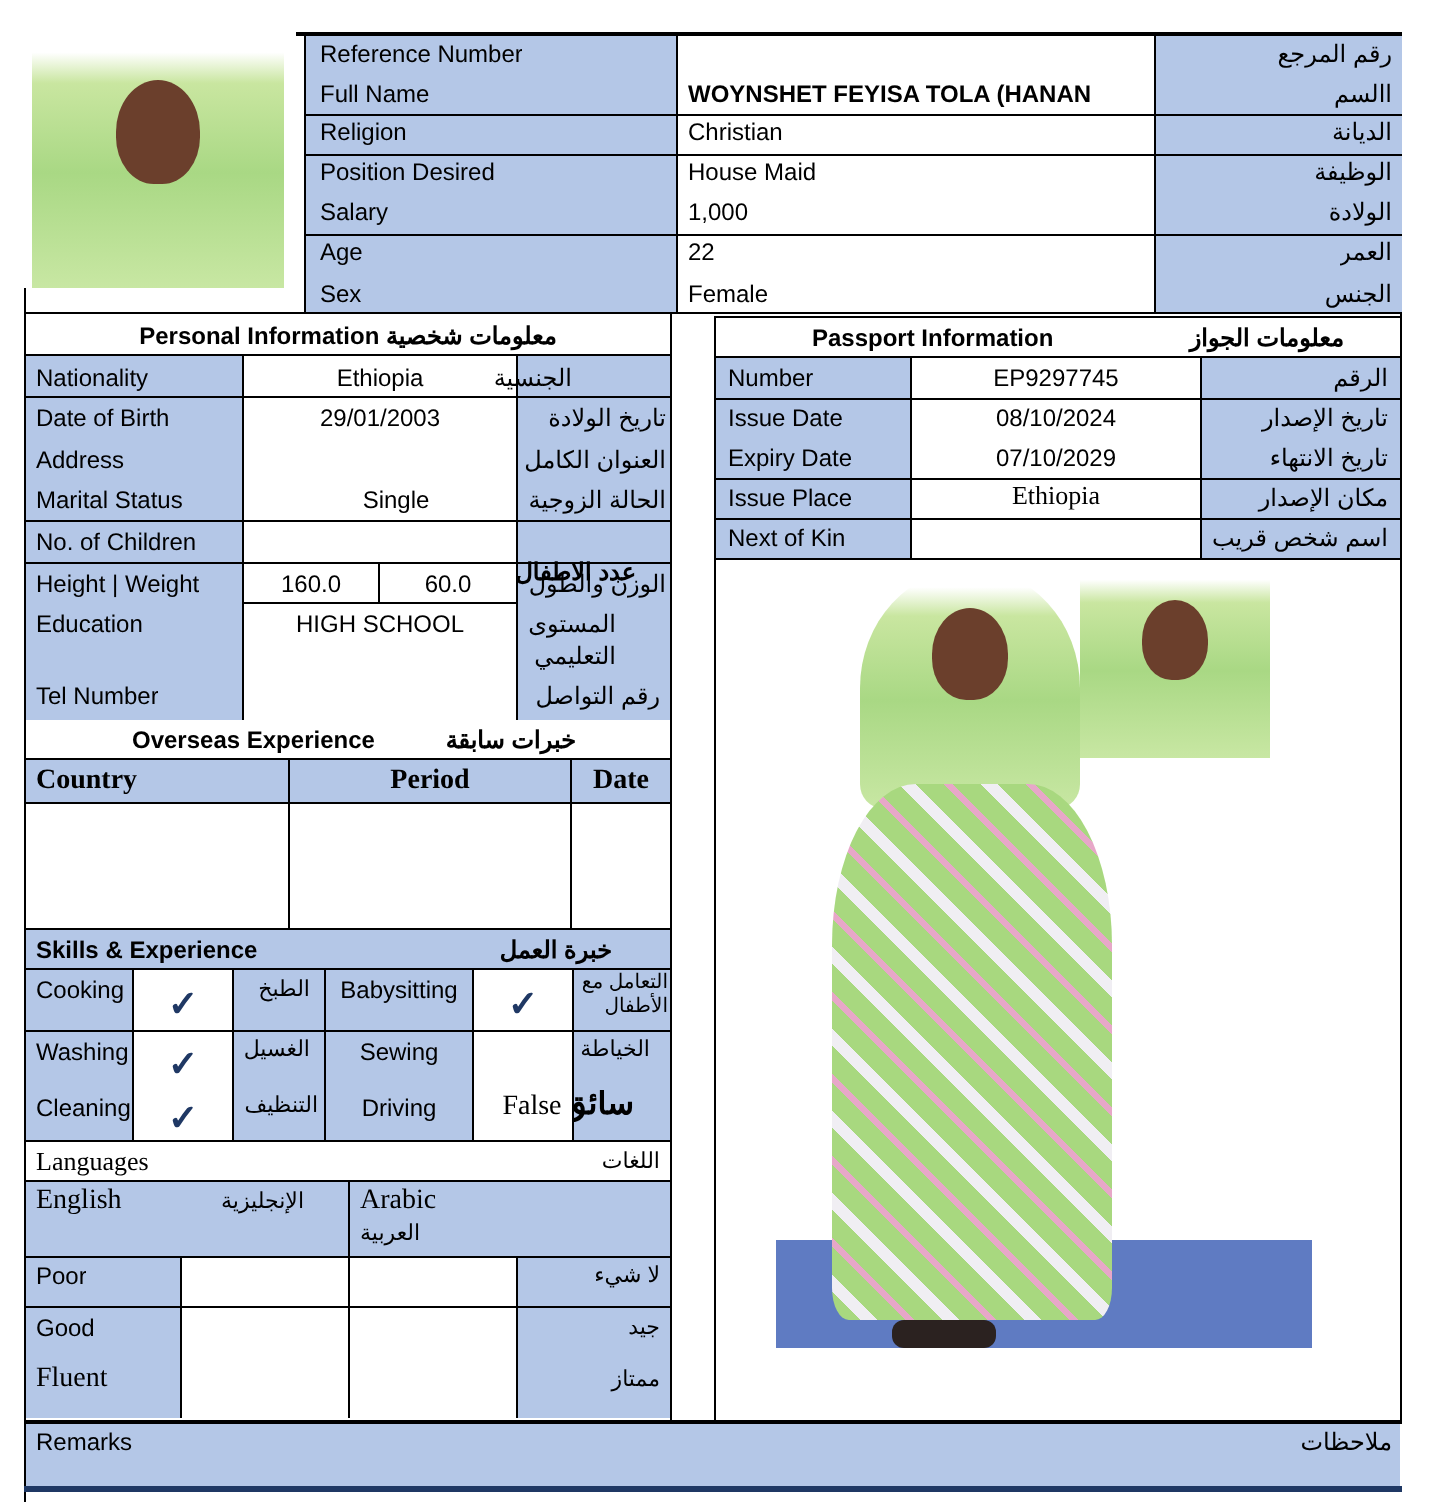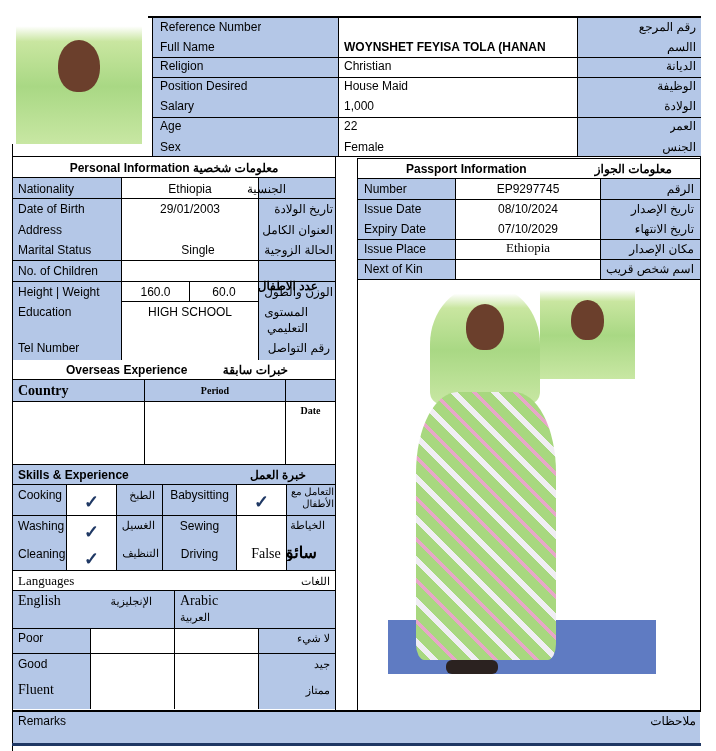--- a/index.html
+++ b/index.html
@@ -124,22 +124,22 @@
 
 <div>
   <div class="cell bold" style="left:66px;top:362px;">Overseas Experience</div>
   <div class="cell bold ar" style="left:220px;top:362px;width:68px;">خبرات سابقة</div>
   <div class="hline" style="left:12px;top:379px;width:323px;"></div>
   <div class="abs blue" style="left:13px;top:380px;width:322px;height:21px;"></div>
   <div class="hline" style="left:12px;top:401px;width:323px;"></div>
   <div class="vline" style="left:144px;top:380px;height:84px;"></div>
   <div class="vline" style="left:285px;top:380px;height:84px;"></div>
   <div class="cell serif bold" style="left:18px;top:383px;font-size:14px;">Country</div>
-  <div class="cell serif bold ctr" style="left:145px;top:383px;width:140px;font-size:10px;">Period</div>
-  <div class="cell serif bold ctr" style="left:286px;top:403px;width:49px;font-size:10px;">Date</div>
+  <div class="cell serif bold ctr" style="left:145px;top:383px;width:140px;font-size:14px;">Period</div>
+  <div class="cell serif bold ctr" style="left:286px;top:383px;width:49px;font-size:14px;">Date</div>
   <div class="hline" style="left:12px;top:464px;width:323px;"></div>
 </div>
 
 <div>
   <div class="abs blue" style="left:13px;top:465px;width:322px;height:105px;"></div>
   <div class="cell bold" style="left:18px;top:467px;">Skills &amp; Experience</div>
   <div class="cell bold ar" style="left:230px;top:467px;width:76px;">خبرة العمل</div>
   <div class="hline" style="left:12px;top:484px;width:323px;"></div>
   <div class="abs white" style="left:66px;top:485px;width:50px;height:85px;"></div>
   <div class="abs white" style="left:236px;top:485px;width:50px;height:85px;"></div>

